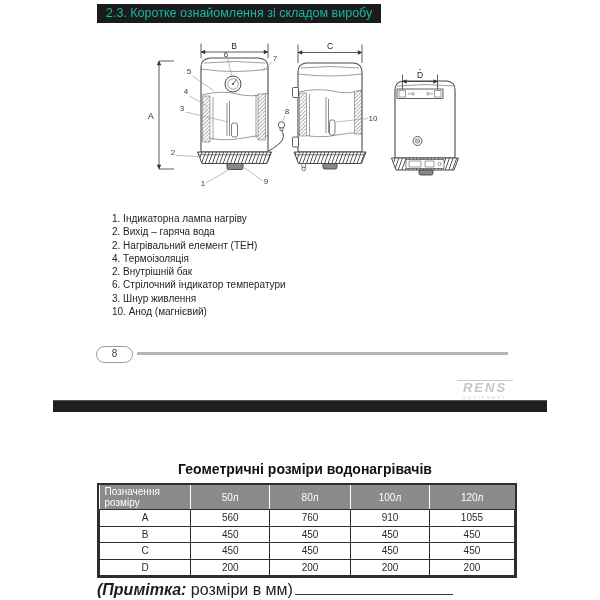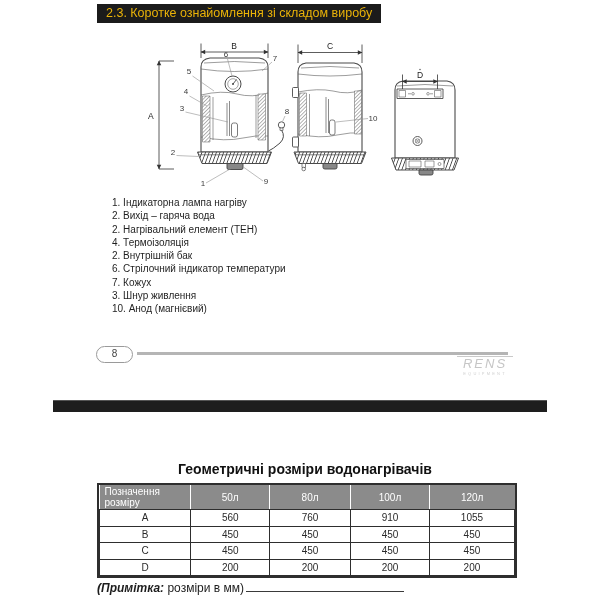--- a/index.html
+++ b/index.html
@@ -1,49 +1,49 @@
 <!DOCTYPE html>
 <html><head>
 <meta charset="utf-8">
 <style>
   html,body{margin:0;padding:0;background:#fff;}
   .screen{position:relative;width:600px;height:600px;background:#ffffff;overflow:hidden;
           font-family:"Liberation Sans",sans-serif;}
   
-  .header-bar{position:absolute;left:97px;top:4px;background:#1b1b1b;color:#eab308;
+  .header-bar{position:absolute;left:97px;top:4px;background:#1b1b1b;color:#14b8a6;
               font-size:12.5px;line-height:19px;padding:0 9px;white-space:nowrap;}
   .diagram{position:absolute;left:140px;top:33px;}
   .diagram text{font-family:"Liberation Sans",sans-serif;}
   .callout{font-size:8px;fill:#3a3a3a;}
   .dimlbl{font-size:8.5px;fill:#222;}
-  .parts{position:absolute;left:112px;top:196px;margin:0;padding:0;list-style:none;
+  .parts{position:absolute;left:112px;top:212px;margin:0;padding:0;list-style:none;
          font-size:10px;line-height:13.3px;color:#1f1f1f;}
   .pagenum-wrap{position:absolute;left:96px;top:346px;width:35px;height:15px;
                 border:1.5px solid #9a9a9a;border-radius:9px;text-align:center;
                 font-size:10px;line-height:14px;color:#444;background:#fff;}
   .footline{position:absolute;left:137px;top:352px;width:371px;height:3px;background:#b5b5b5;}
   .logo{position:absolute;left:457px;top:356px;width:56px;text-align:center;color:#c6c6c6;}
-  .logo-main{font-size:13px;font-weight:normal;font-style:italic;letter-spacing:2px;
-             border-top:1.5px solid #c9c9c9;line-height:14px;}
+  .logo-main{font-size:13px;font-weight:bold;font-style:italic;letter-spacing:2px;
+             border-top:1.5px solid #c9c9c9;line-height:14px;margin-top:24px;}
   .logo-sub{font-size:4px;letter-spacing:2.2px;color:#d0d0d0;line-height:5px;}
   
   .divider{position:absolute;left:53px;top:400px;width:494px;height:11px;background:#1e1e1e;
            border-top:1px solid #555;}
   
   .tbl-title{position:absolute;left:97px;top:461px;width:416px;text-align:center;
              font-weight:bold;font-size:14px;color:#111;}
   .tbl-wrap{position:absolute;left:97px;top:483px;width:416px;border:2px solid #2e2e2e;}
   table{width:100%;border-collapse:collapse;font-size:10px;color:#2a2a2a;table-layout:fixed;}
   th{background:#8b8b8b;color:#ffffff;font-weight:normal;border:1px solid #ffffff;
      border-top:none;border-bottom:1px solid #2e2e2e;height:22px;font-size:10px;
      text-align:center;padding:0;line-height:11px;margin-top:12px;}
   th.c0{text-align:left;padding:1px 5px;border-left:none;}
   th.c4{border-right:none;}
   td{border:1px solid #2e2e2e;text-align:center;height:15.5px;padding:0;}
-  .note{position:absolute;left:97px;top:581px;font-size:12px;color:#1d1d1d;}
+  .note{position:absolute;left:97px;top:581px;font-size:16px;color:#1d1d1d;}
   .note b{font-style:italic;}
   .note-line{display:inline-block;width:158px;border-bottom:1.2px solid #3a3a3a;
              height:10px;margin-left:2px;}
 </style>
 </head>
 <body>
 
 <div class="screen">
 
   <div class="header-bar">
@@ -196,21 +196,20 @@
     </g>
   </svg>
 
   <ul class="parts">
     <li>1. Індикаторна лампа нагріву</li>
     <li>2. Вихід – гаряча вода</li>
     <li>2. Нагрівальний елемент (ТЕН)</li>
     <li>4. Термоізоляція</li>
     <li>2. Внутрішній бак</li>
     <li>6. Стрілочний індикатор температури</li>
-    <li>7. Кожух</li>
     <li>3. Шнур живлення</li>
     <li>10. Анод (магнієвий)</li>
   </ul>
 
   <div class="pagenum-wrap">
     <span>8</span>
   </div>
   <div class="footline"></div>
   <div class="logo">
     <div class="logo-main">RENS</div>

